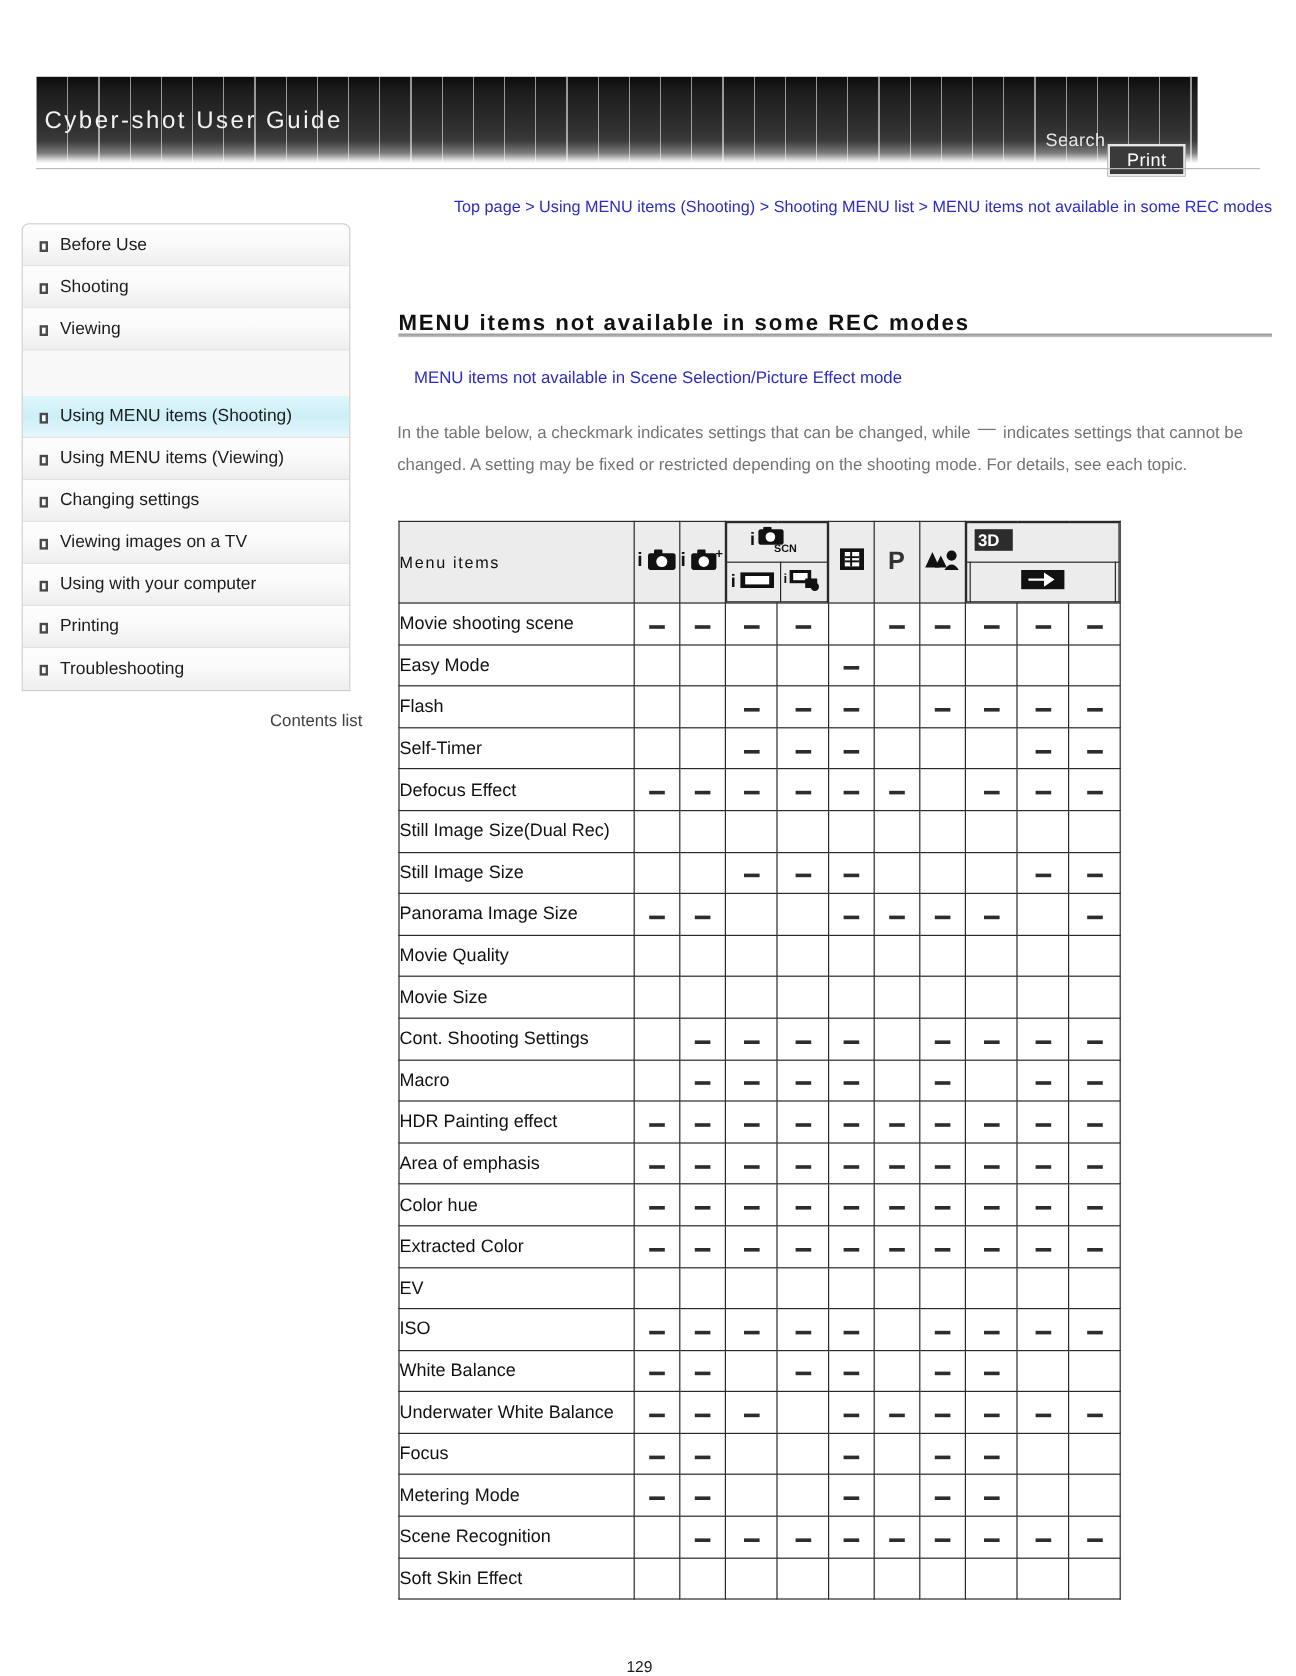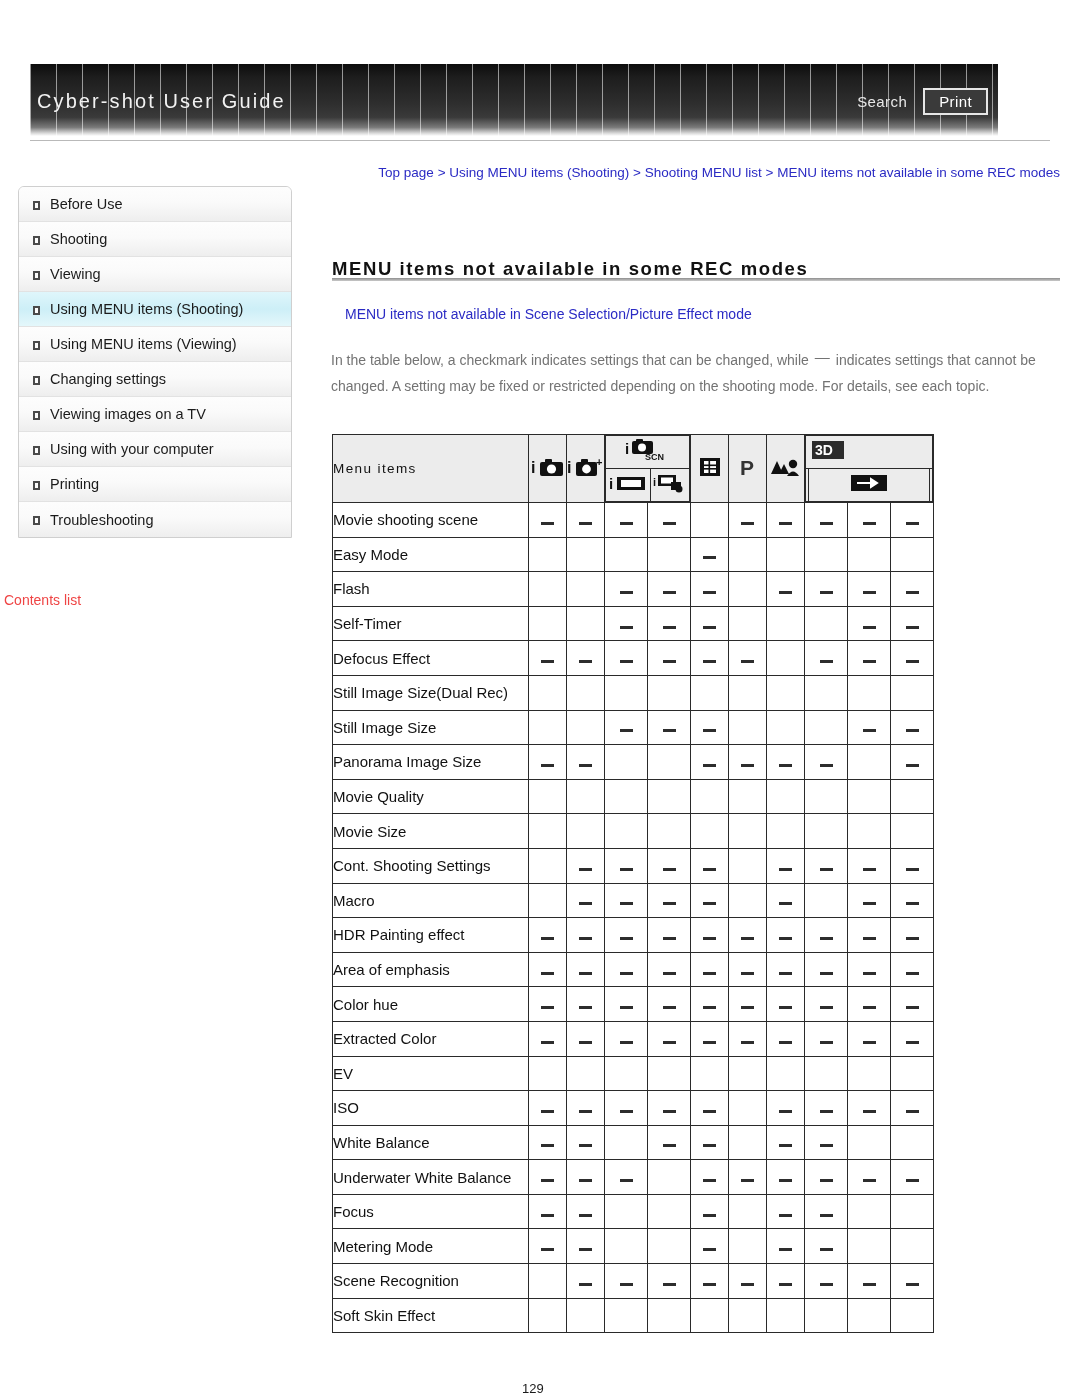--- a/index.html
+++ b/index.html
@@ -30,41 +30,42 @@
     left: 7px; top: 26px;
     color: #f2f2f2;
     font-size: 20px;
     letter-spacing: 2.1px;
     font-weight: 400;
     white-space: nowrap;
   }
   #banner-actions {
     position: absolute;
     right: 10px; top: 24px;
-    display: flex; align-items: center; gap: 14px;
+    display: flex; align-items: center; 
   }
   #search-button {
     color: #e8e8e8;
     font-size: 15px;
     letter-spacing: 0.4px;
     background: transparent;
     border: none;
     cursor: pointer;
     font-family: inherit;
     padding: 3px 2px;
   }
   #print-button {
     color: #ffffff;
     font-size: 15px;
     letter-spacing: 0.4px;
     background: #3a3a3a;
     border: 2px solid #e6e6e6;
     cursor: pointer;
     font-family: inherit;
     padding: 3px 14px;
+    margin-top: 32px;
   }
   #banner-rule {
     position: absolute;
     left: 30px; top: 140px;
     width: 1020px; height: 1px;
     background: #b9b9b9;
   }
 
   
   #breadcrumb {
@@ -93,20 +94,21 @@
     display: flex;
     align-items: center;
     padding-left: 14px;
     border-bottom: 1px solid #e2e2e2;
     background: linear-gradient(to bottom, #fdfdfd 0%, #fafafa 45%, #eeeeee 100%);
     cursor: pointer;
   }
   .nav-item:last-child { border-bottom: none; }
   .nav-item.active {
     background: linear-gradient(to bottom, #dff6fb 0%, #cdeff7 50%, #e4f7fb 100%);
+    margin-top: 38px;
   }
   .nav-bullet {
     width: 7px; height: 9px;
     background: #4a4a4a;
     margin-right: 10px;
     flex: 0 0 auto;
     position: relative;
     top: 1px;
   }
   .nav-bullet::after {
@@ -116,24 +118,24 @@
     width: 3px; height: 5px;
     background: #fdfdfd;
   }
   .nav-label {
     font-size: 14.5px;
     color: #1b1b1b;
     white-space: nowrap;
   }
   #contents-list-link {
     position: absolute;
-    left: 4px; top: 592px;
+    left: 28px; top: 592px;
     width: 274px;
-    text-align: left;
-    color: #ef4444;
+    text-align: right;
+    color: #404040;
     font-size: 14px;
     cursor: pointer;
   }
 
   
   #page-title {
     position: absolute;
     left: 332px; top: 246px;
     font-size: 18.5px;
     letter-spacing: 1.6px;

